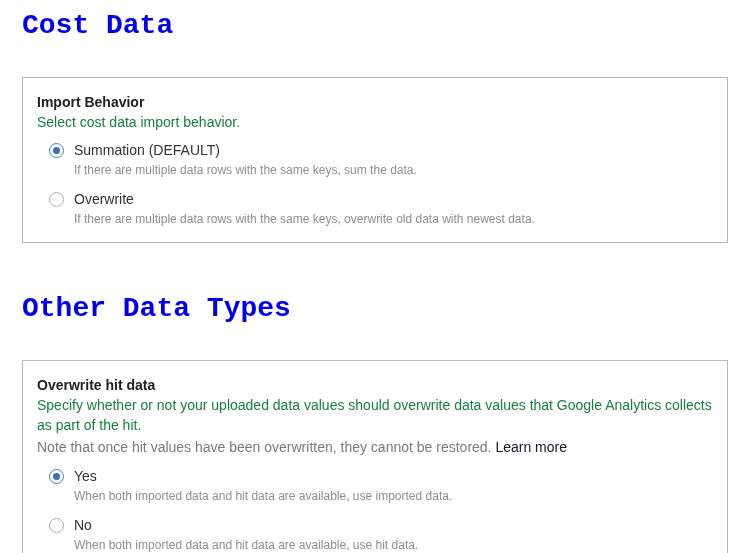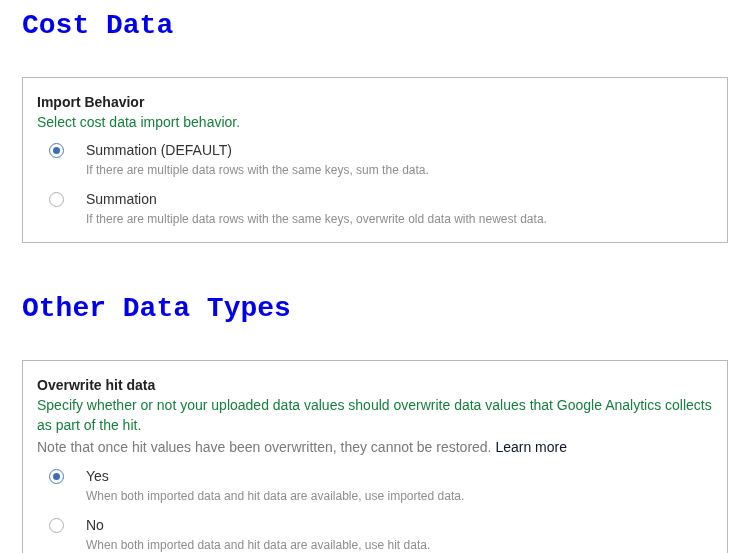--- a/index.html
+++ b/index.html
@@ -45,21 +45,20 @@
     }
     .learn-more {
       color: #0f172a;
       font-size: 14px;
       cursor: pointer;
     }
     .radio-row {
       display: flex;
       align-items: flex-start;
       margin-top: 12px;
-      gap: 12px;
     }
     .radio-row.first { margin-top: 10px; }
     .radio-outer {
       width: 15px;
       height: 15px;
       border: 1.5px solid #b0b0b0;
       border-radius: 50%;
       flex-shrink: 0;
       display: flex;
       align-items: center;
@@ -109,21 +108,21 @@
         <div class="radio-inner"></div>
       </div>
       <div class="radio-content">
         <div class="radio-label">Summation (DEFAULT)</div>
         <div class="radio-help">If there are multiple data rows with the same keys, sum the data.</div>
       </div>
     </div>
     <div class="radio-row">
       <div class="radio-outer"></div>
       <div class="radio-content">
-        <div class="radio-label">Summation</div>
+        <div class="radio-label">Overwrite</div>
         <div class="radio-help">If there are multiple data rows with the same keys, overwrite old data with newest data.</div>
       </div>
     </div>
   </div>
 </div>
 
 <h1 class="section-heading second">Other Data Types</h1>
 <div class="option-box">
   <div class="group-title">Overwrite hit data</div>
   <div class="group-desc">Specify whether or not your uploaded data values should overwrite data values that Google Analytics collects as part of the hit.</div>

